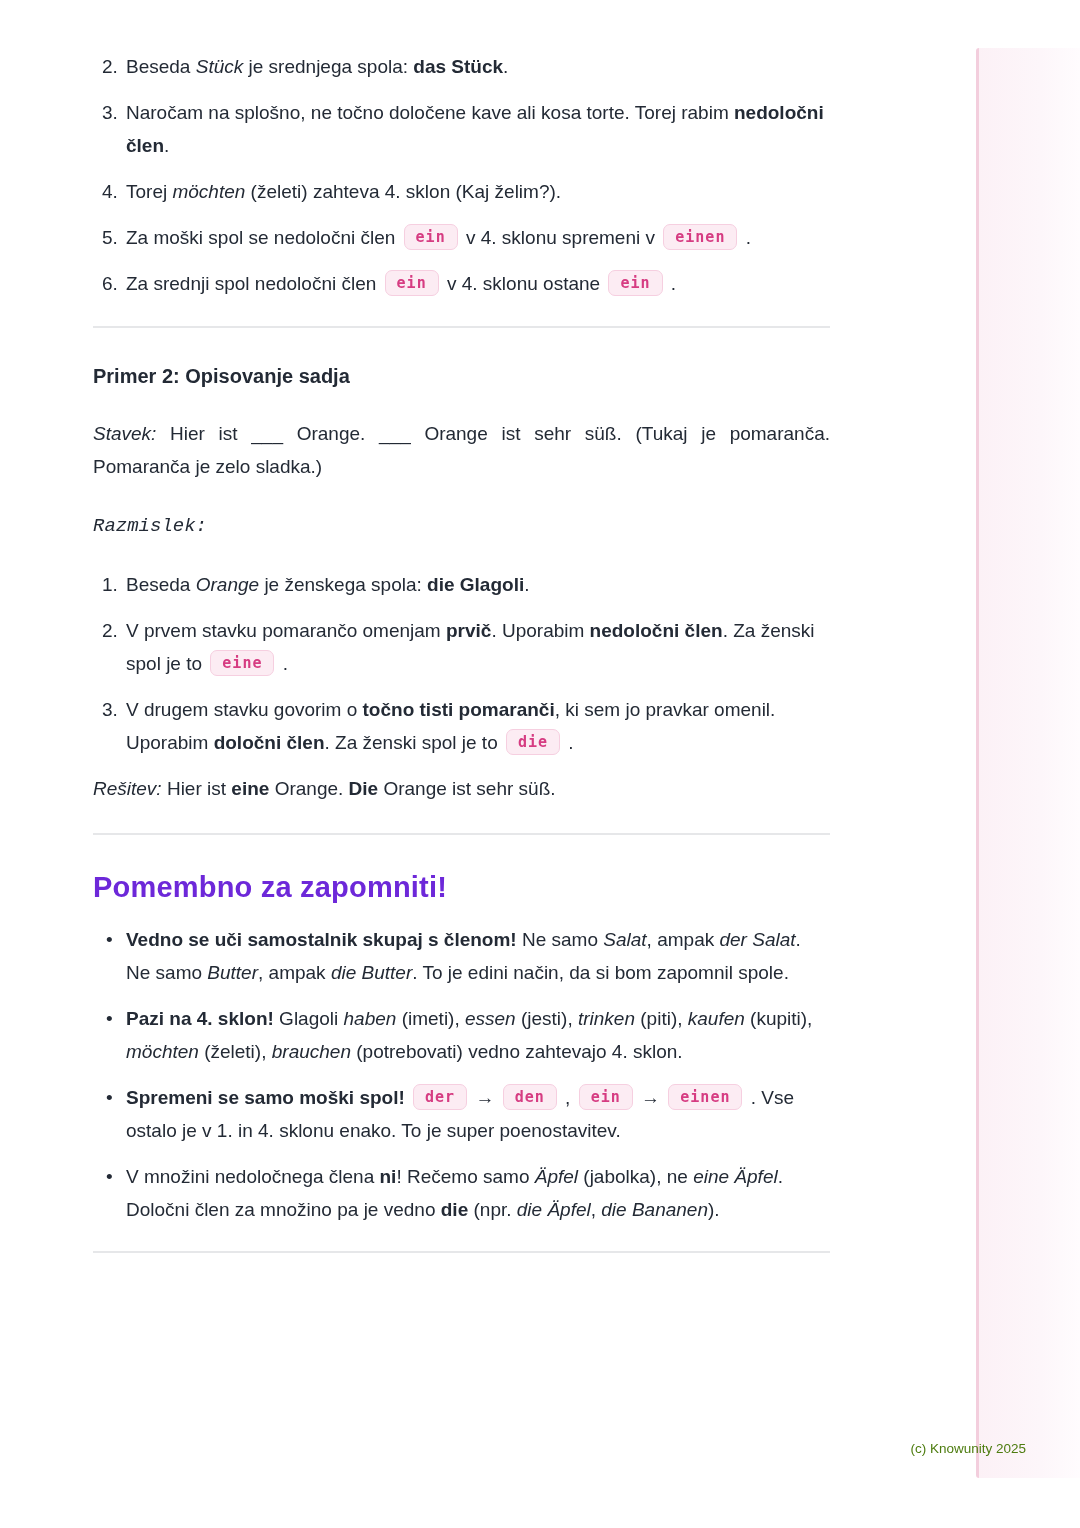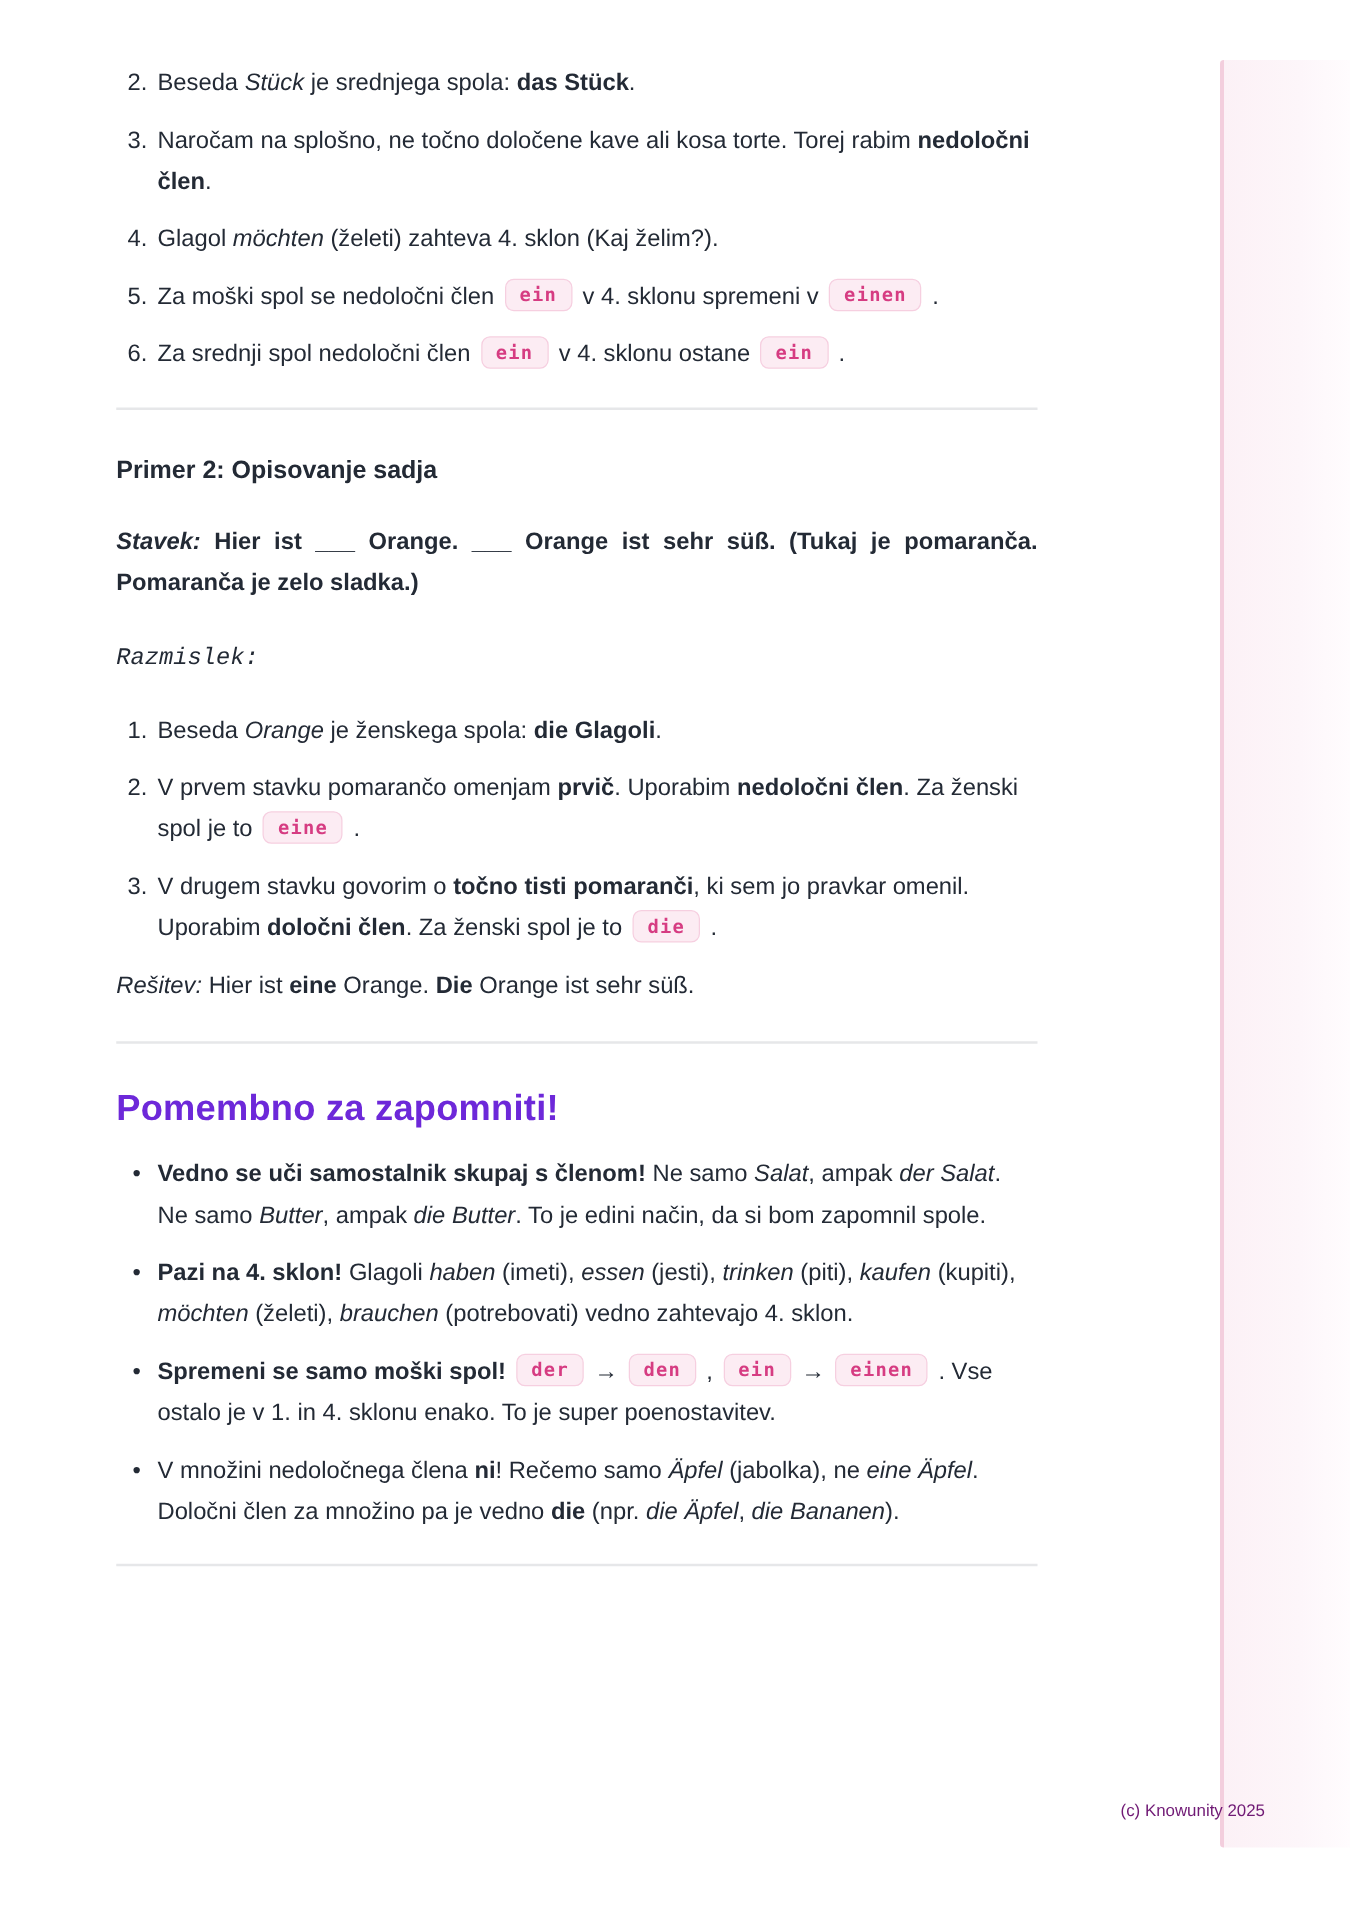--- a/index.html
+++ b/index.html
@@ -17,21 +17,21 @@
     position:absolute;left:93px;top:50px;width:737px;z-index:2;
     font-size:19px;line-height:33px;
   }
   .lrow{display:flex;margin-bottom:13px;}
   .num{flex:0 0 24px;margin-left:9px;}
   .ltext{flex:1;min-width:0;}
   .brow{display:flex;margin-bottom:13px;}
   .bmark{flex:0 0 20px;margin-left:13px;}
   .btext{flex:1;min-width:0;}
   .para{margin:0;}
-  .justify{text-align:justify;font-weight:bold;}
+  .justify{text-align:justify;}
   .divider{border:none;border-top:2px solid #e6e7e9;margin:0;}
   .hr1{margin-top:26px;}
   .hr2{margin-top:28px;}
   .hr3{margin-top:25px;}
   .mt9{margin-top:9px;}
   .mt12{margin-top:12px;}
   .mt18{margin-top:18px;}
   .mt24{margin-top:24px;}
   .mt25{margin-top:25px;}
   .mt27{margin-top:27px;font-family:Liberation Mono, monospace;}
@@ -42,22 +42,22 @@
   .seg.i{font-style:italic;}
   .seg.b{font-weight:700;}
   .seg.chip{
     display:inline-block;
     font-family:"DejaVu Sans Mono","Liberation Mono",monospace;
     font-size:15px;line-height:20px;font-weight:700;letter-spacing:1px;
     color:#d63c82;background:#fcecf3;border:1px solid #f6cfe0;border-radius:7px;
     padding:2px 11px;margin:0 3px;vertical-align:2px;
   }
   .copyright{
-    position:absolute;right:68px;top:1440px;z-index:3;
-    font-size:13.5px;line-height:17px;color:#701a75;
+    position:absolute;right:54px;top:1440px;z-index:3;
+    font-size:13.5px;line-height:17px;color:#4d7c0f;
   }
 </style>
 </head>
 <body>
 
 <div class="page">
 
   <div class="edge"></div>
 
   <div class="content">
@@ -66,21 +66,21 @@
       <div class="lrow">
         <span class="num">2.</span>
         <div class="ltext"><span class="seg plain">Beseda </span><span class="seg i">Stück</span><span class="seg plain"> je srednjega spola: </span><span class="seg b">das Stück</span><span class="seg plain">.</span></div>
       </div>
       <div class="lrow">
         <span class="num">3.</span>
         <div class="ltext"><span class="seg plain">Naročam na splošno, ne točno določene kave ali kosa torte. Torej rabim </span><span class="seg b">nedoločni člen</span><span class="seg plain">.</span></div>
       </div>
       <div class="lrow">
         <span class="num">4.</span>
-        <div class="ltext"><span class="seg plain">Glagol </span><span class="seg i">möchten</span><span class="seg plain"> (želeti) zahteva 4. sklon (Kaj želim?).</span></div>
+        <div class="ltext"><span class="seg plain">Torej </span><span class="seg i">möchten</span><span class="seg plain"> (želeti) zahteva 4. sklon (Kaj želim?).</span></div>
       </div>
       <div class="lrow">
         <span class="num">5.</span>
         <div class="ltext"><span class="seg plain">Za moški spol se nedoločni člen </span><span class="seg chip">ein</span><span class="seg plain"> v 4. sklonu spremeni v </span><span class="seg chip">einen</span><span class="seg plain"> .</span></div>
       </div>
       <div class="lrow">
         <span class="num">6.</span>
         <div class="ltext"><span class="seg plain">Za srednji spol nedoločni člen </span><span class="seg chip">ein</span><span class="seg plain"> v 4. sklonu ostane </span><span class="seg chip">ein</span><span class="seg plain"> .</span></div>
       </div>
     </div>

